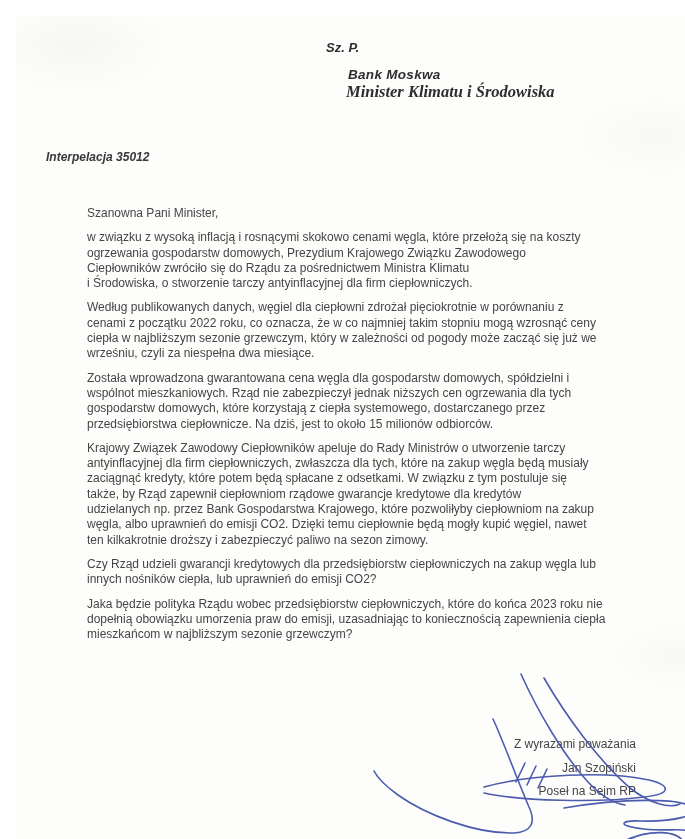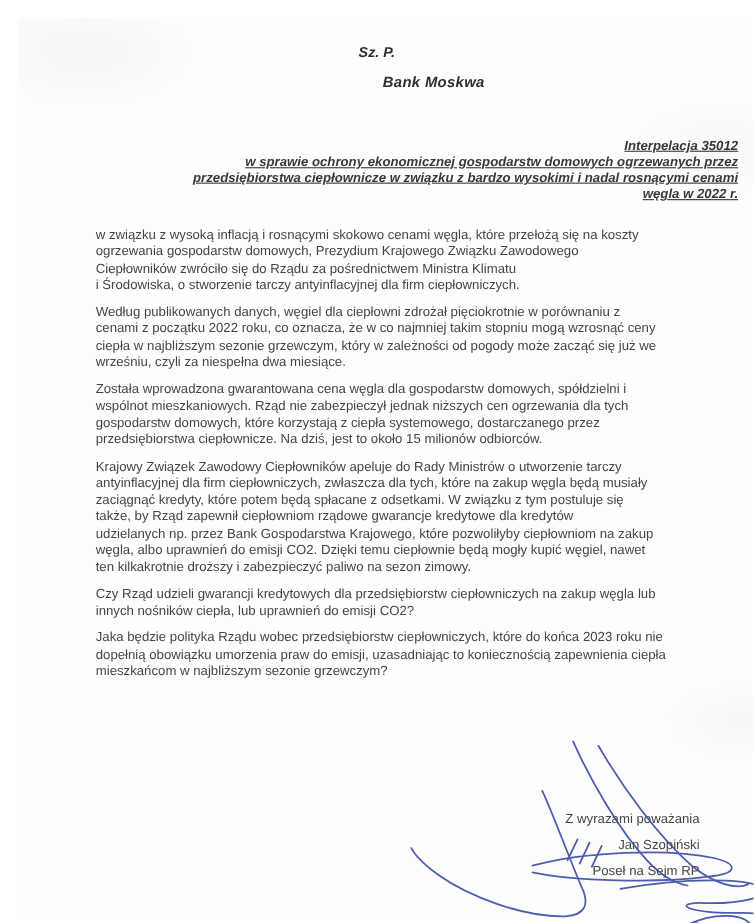--- a/index.html
+++ b/index.html
@@ -26,24 +26,24 @@
     font-size:13.5px; font-weight:bold; font-style:italic; color:#2e2e2e;
     letter-spacing:0.3px;
   }
   .recipient-title {
     position:absolute; left:330px; top:66px;
     font-family:"Liberation Serif", serif;
     font-size:16.5px; font-weight:bold; font-style:italic; color:#2e2e2e;
   }
   
   .heading {
-    position:absolute; left:30px; width:625px; top:109px;
-    text-align:right;
+    position:absolute; left:30px; width:625px; top:134px;
+    text-align:left;
     font-size:12px; font-weight:bold; font-style:italic;
-    line-height:14.7px; color:#383838;text-decoration:underline;
+    line-height:14.7px; color:#383838;
   }
   .heading .subject { white-space:pre-line; }
   
   .letter-body {
     position:absolute; left:71px; top:190px; width:585px;
     font-size:12px; line-height:15.3px; color:#454545;
   }
   .block { white-space:pre-line; margin:0 0 9px 0; }
   
   .closing {
@@ -58,29 +58,28 @@
     pointer-events:none;
   }
 </style>
 </head>
 <body>
 
 <div class="page">
 
   <div class="honorific">Sz. P.</div>
   <div class="recipient-name">Bank Moskwa</div>
+  <div class="recipient-title">Minister Klimatu i Środowiska</div>
 
   <div class="heading">
     <div>Interpelacja 35012</div>
-    <div class="subject">w sprawie ochrony ekonomicznej gospodarstw domowych ogrzewanych przez
-przedsiębiorstwa ciepłownicze w związku z bardzo wysokimi i nadal rosnącymi cenami
-węgla w 2022 r.</div>
   </div>
 
   <div class="letter-body">
+    <div class="block">Szanowna Pani Minister,</div>
     <div class="block">w związku z wysoką inflacją i rosnącymi skokowo cenami węgla, które przełożą się na koszty
 ogrzewania gospodarstw domowych, Prezydium Krajowego Związku Zawodowego
 Ciepłowników zwróciło się do Rządu za pośrednictwem Ministra Klimatu
 i Środowiska, o stworzenie tarczy antyinflacyjnej dla firm ciepłowniczych.</div>
     <div class="block">Według publikowanych danych, węgiel dla ciepłowni zdrożał pięciokrotnie w porównaniu z
 cenami z początku 2022 roku, co oznacza, że w co najmniej takim stopniu mogą wzrosnąć ceny
 ciepła w najbliższym sezonie grzewczym, który w zależności od pogody może zacząć się już we
 wrześniu, czyli za niespełna dwa miesiące.</div>
     <div class="block">Została wprowadzona gwarantowana cena węgla dla gospodarstw domowych, spółdzielni i
 wspólnot mieszkaniowych. Rząd nie zabezpieczył jednak niższych cen ogrzewania dla tych

